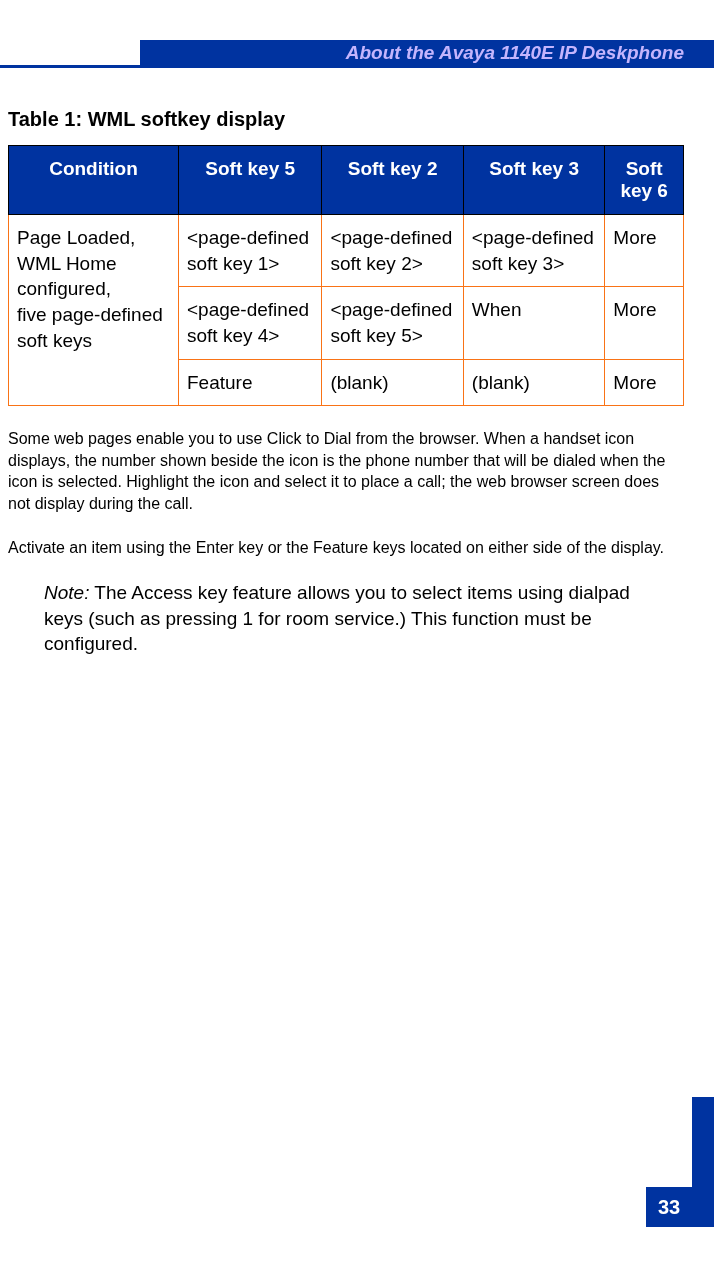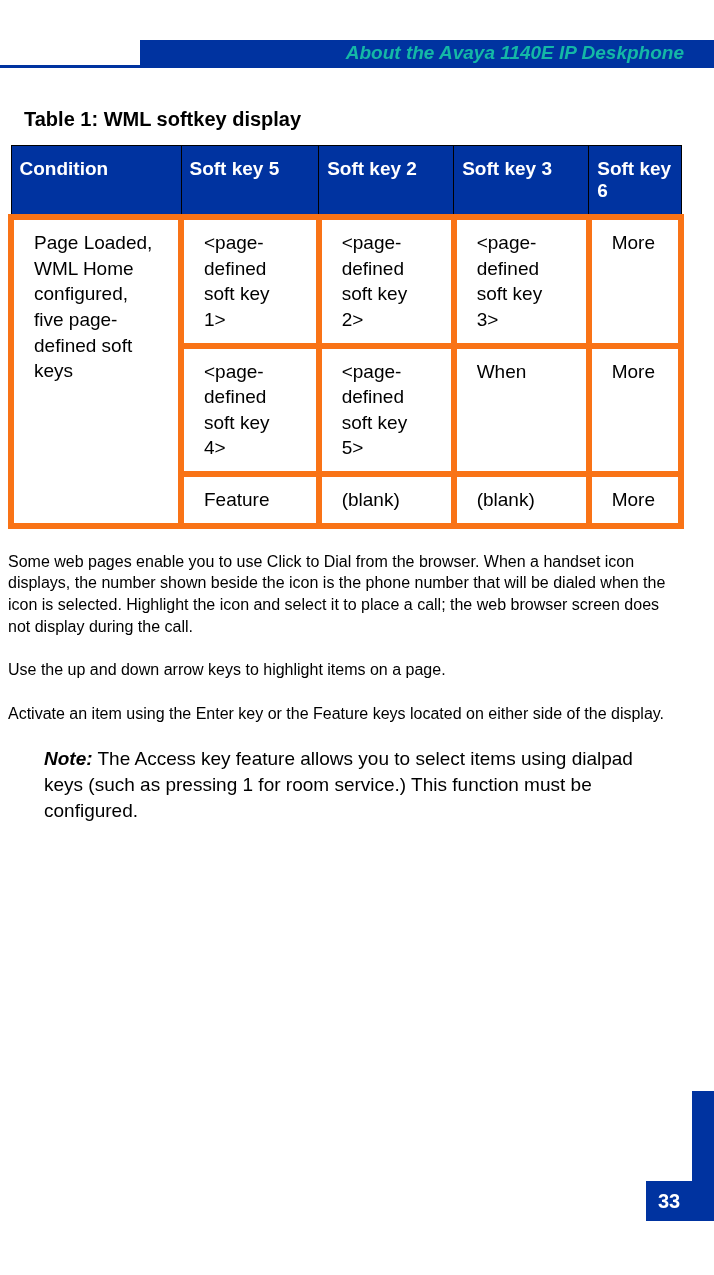--- a/index.html
+++ b/index.html
@@ -18,78 +18,77 @@
   .header-left-gap {
     width: 140px;
     height: 28px;
     background: #ffffff;
     border-bottom: 3px solid #0033a0;
   }
   .header-blue {
     flex: 1;
     height: 28px;
     background: #0033a0;
-    color: #14b8a6;
+    color: #c4b5fd;
     font-weight: bold;
     font-style: italic;
     font-size: 19px;
     display: flex;
     align-items: center;
     justify-content: flex-end;
     padding-right: 30px;
     border-bottom: 3px solid #0033a0;
   }
   .content {
     padding: 40px 30px 0 8px;
   }
   .table-title {
     font-weight: bold;
     font-size: 20px;
     margin-bottom: 14px;
-    margin-left: 16px;
   }
   table {
     border-collapse: collapse;
     width: 100%;
     font-size: 19px;
   }
   th {
     background: #0033a0;
     color: #ffffff;
     font-weight: bold;
-    text-align: left;
+    text-align: center;
     padding: 12px 8px;
     border: 1px solid #000000;
     vertical-align: top;
   }
   td {
-    border: 6px solid #f97316;
-    padding: 10px 20px;
+    border: 1px solid #f97316;
+    padding: 10px 8px;
     vertical-align: top;
     line-height: 1.35;
   }
   .para {
     font-size: 16px;
     line-height: 1.35;
     margin-top: 22px;
   }
   .note {
     font-size: 19px;
     line-height: 1.35;
     margin-top: 22px;
     padding-left: 36px;
     padding-right: 20px;
   }
   .note-label {
-    font-weight: bold;
+    font-weight: normal;
     font-style: italic;
   }
   .footer {
     position: absolute;
-    bottom: 54px;
+    bottom: 48px;
     right: 0;
     display: flex;
     align-items: flex-end;
   }
   .pagenum-box {
     width: 46px;
     height: 40px;
     background: #0033a0;
     color: #ffffff;
     font-weight: bold;
@@ -144,21 +143,20 @@
       <tr>
         <td>Feature</td>
         <td>(blank)</td>
         <td>(blank)</td>
         <td>More</td>
       </tr>
     </tbody>
   </table>
 
   <p class="para">Some web pages enable you to use Click to Dial from the browser. When a handset icon displays, the number shown beside the icon is the phone number that will be dialed when the icon is selected. Highlight the icon and select it to place a call; the web browser screen does not display during the call.</p>
-  <p class="para">Use the up and down arrow keys to highlight items on a page.</p>
   <p class="para">Activate an item using the Enter key or the Feature keys located on either side of the display.</p>
 
   <p class="note">
     <span class="note-label">Note:</span><span> The Access key feature allows you to select items using dialpad keys (such as pressing 1 for room service.) This function must be configured.</span>
   </p>
 
 </div>
 
 <div class="footer">
   <div class="pagenum-box">33</div>

